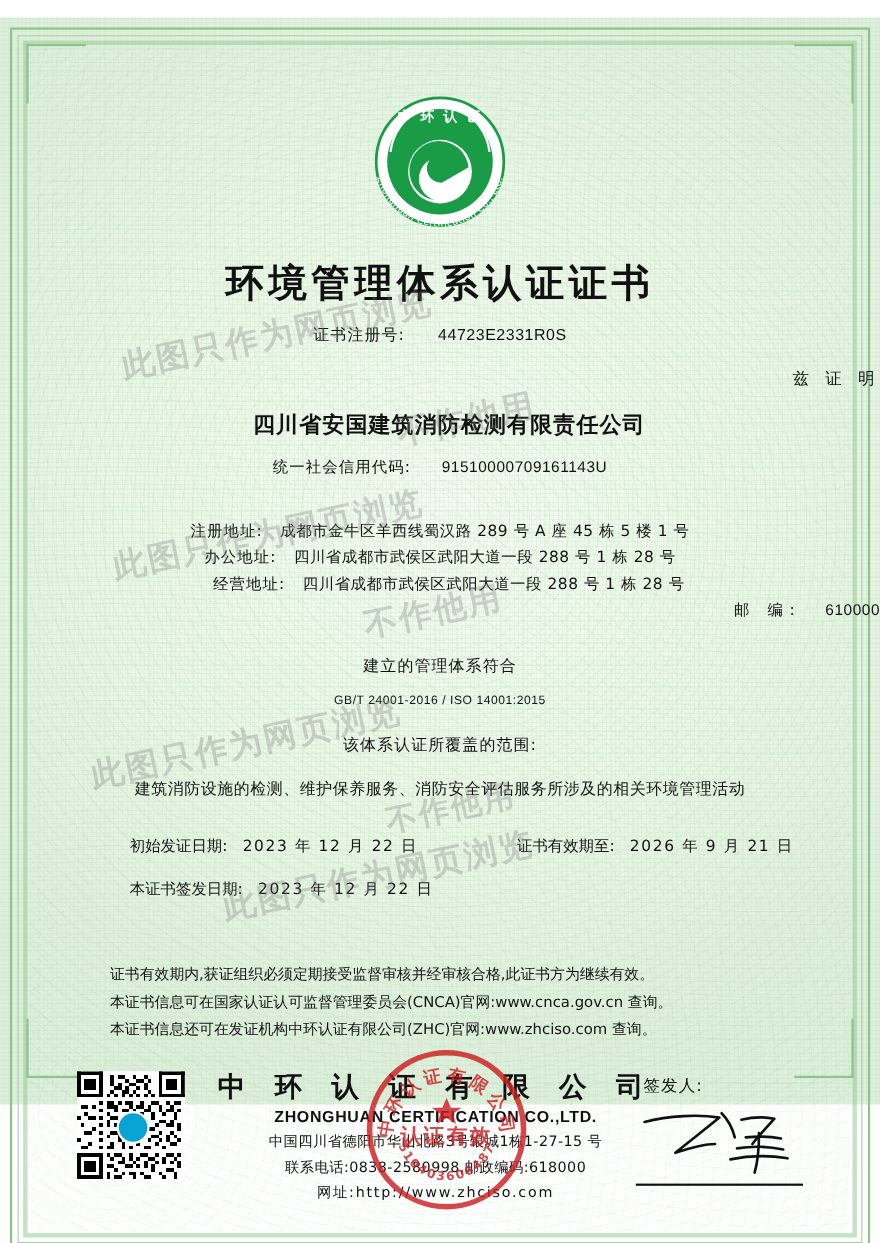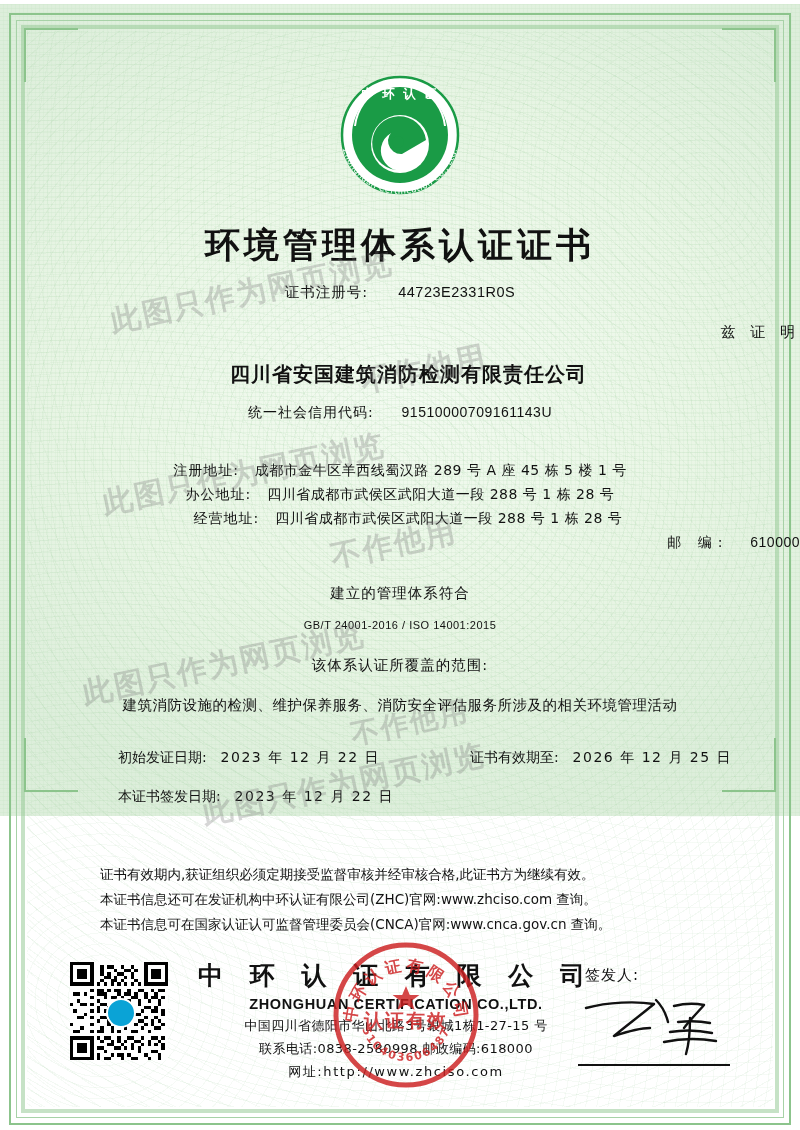--- a/index.html
+++ b/index.html
@@ -11,23 +11,23 @@
     width: 800px;
     height: 1130px;
     font-family: "Liberation Sans", sans-serif;
     position: relative;
     overflow: hidden;
   }
 
   
   #certificate {
     position: absolute;
-    left: 0; top: 4px;
+    left: 0; top: 16px;
     width: 800px;
-    height: 812px;
+    height: 988px;
     background:
       repeating-linear-gradient(
         0deg,
         rgba(255,255,255,0.0) 0px,
         rgba(255,255,255,0.0) 3px,
         rgba(190,225,190,0.22) 3px,
         rgba(190,225,190,0.22) 4px
       ),
       repeating-linear-gradient(
         90deg,
@@ -328,34 +328,34 @@
   <div class="row cn" id="scope-intro-row">该体系认证所覆盖的范围:</div>
   <div class="row cn" id="scope-row">建筑消防设施的检测、维护保养服务、消防安全评估服务所涉及的相关环境管理活动</div>
 
   <div class="row" id="dates-row1">
     <span class="date-left">
       <span class="date-lbl cn">初始发证日期:</span>
       <span class="date-val cn">2023 年 12 月 22 日</span>
     </span>
     <span class="date-right">
       <span class="date-lbl cn">证书有效期至:</span>
-      <span class="date-val cn">2026 年 12 月 25 日</span>
+      <span class="date-val cn">2026 年 9 月 21 日</span>
     </span>
   </div>
   <div class="row" id="dates-row2">
     <span class="date-left">
       <span class="date-lbl cn">本证书签发日期:</span>
       <span class="date-val cn">2023 年 12 月 22 日</span>
     </span>
   </div>
 
   <div id="notes">
     <div class="cn">证书有效期内,获证组织必须定期接受监督审核并经审核合格,此证书方为继续有效。</div>
+    <div class="cn">本证书信息可在国家认证认可监督管理委员会(CNCA)官网:www.cnca.gov.cn 查询。</div>
     <div class="cn">本证书信息还可在发证机构中环认证有限公司(ZHC)官网:www.zhciso.com 查询。</div>
-    <div class="cn">本证书信息可在国家认证认可监督管理委员会(CNCA)官网:www.cnca.gov.cn 查询。</div>
   </div>
 
   <div id="qr">
     <svg width="98" height="98" viewBox="0 0 29 29" shape-rendering="crispEdges" xmlns="http://www.w3.org/2000/svg">
       <rect width="29" height="29" fill="#ffffff"></rect>
       <g fill="#000000">
 
         <rect x="0" y="0" width="7" height="1"></rect>
           <rect x="0" y="6" width="7" height="1"></rect>
         <rect x="0" y="0" width="1" height="7"></rect>

